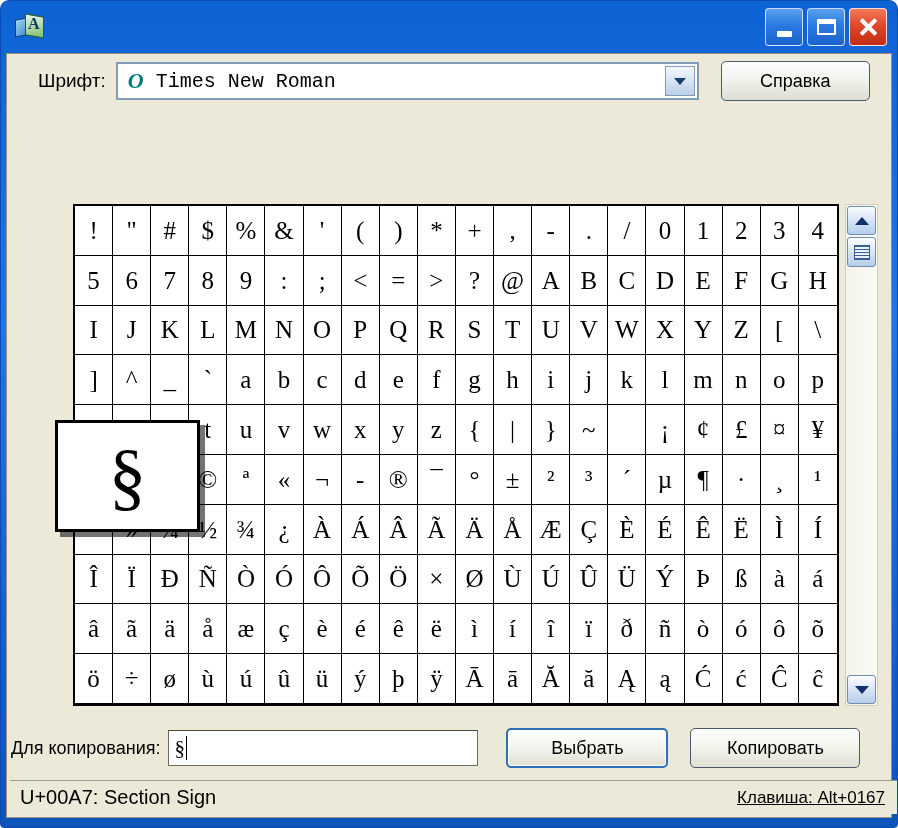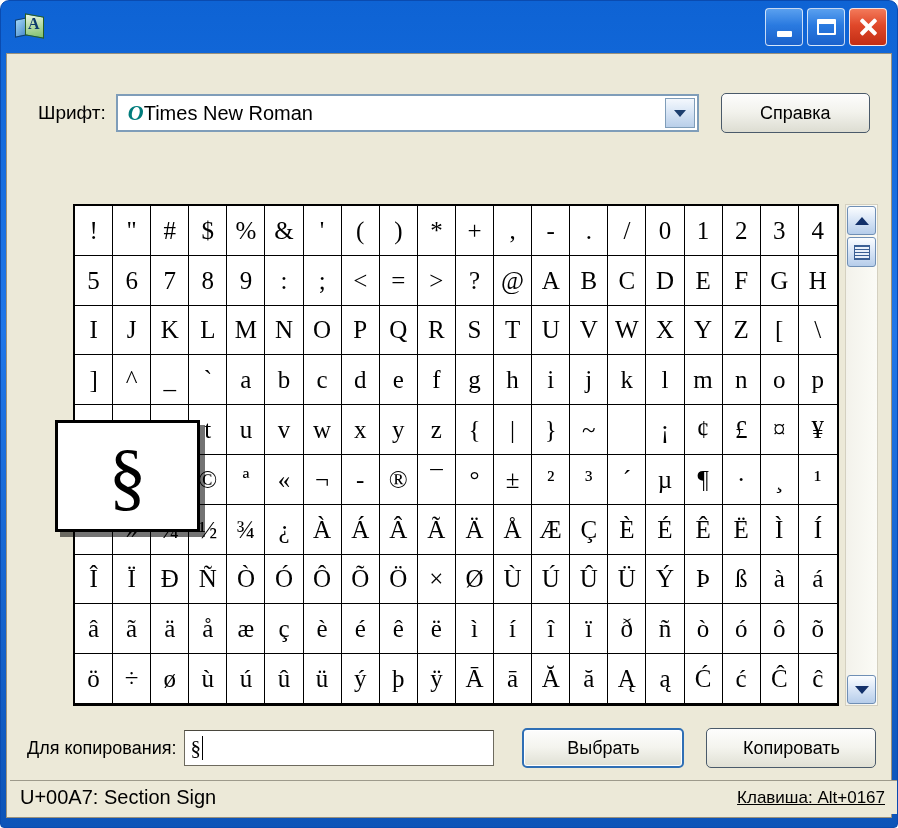--- a/index.html
+++ b/index.html
@@ -110,21 +110,21 @@
     background: #ece9d8;
     border: 1px solid #9a917c;
     height: 765px;
     box-sizing: border-box;
     position: relative;
   }
 
   
   #font-row {
     position: absolute;
-    left: 0; top: 36px;
+    left: 0; top: 4px;
     width: 100%;
     height: 46px;
     display: flex;
     align-items: center;
   }
   #font-label {
     margin-left: 31px;
     font-size: 19px;
     color: #000;
     white-space: nowrap;
@@ -142,21 +142,22 @@
   }
   #font-otf-icon {
     margin-left: 10px;
     font-family: "Liberation Serif", serif;
     font-style: italic;
     font-weight: bold;
     font-size: 22px;
     color: #007c7c;
   }
   #font-value {
-    font-family: Liberation Sans, sans-serif;
+    margin-left: 12px;
+    font-family: Liberation Mono, monospace;
     font-size: 20px;
     color: #000;
   }
   #font-arrow-btn {
     position: absolute;
     right: 2px; top: 2px;
     width: 30px; height: 30px;
     background: linear-gradient(180deg,#f4f8fd 0%, #d6e4f5 50%, #b9cfe9 100%);
     border: 1px solid #7f9db9;
     box-sizing: border-box;
@@ -280,21 +281,21 @@
   
   #copy-row {
     position: absolute;
     left: 0; top: 672px;
     width: 100%;
     height: 44px;
     display: flex;
     align-items: center;
   }
   #copy-label {
-    margin-left: 20px;
+    margin-left: 4px;
     font-size: 18px;
     color: #000;
     white-space: nowrap;
   }
   #copy-input {
     margin-left: 8px;
     width: 310px;
     height: 36px;
     background: #fff;
     border: 1px solid #6d6a5e;

